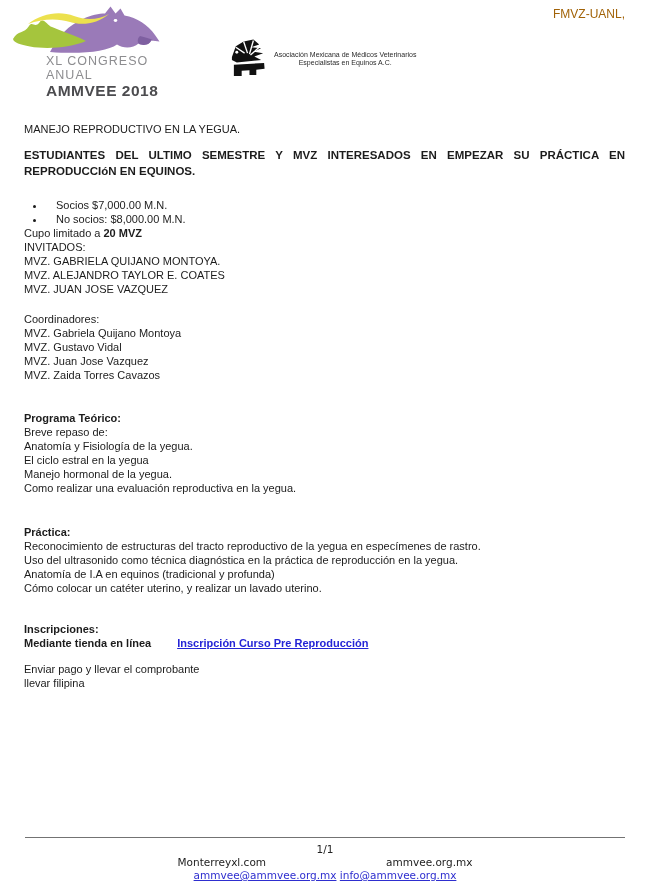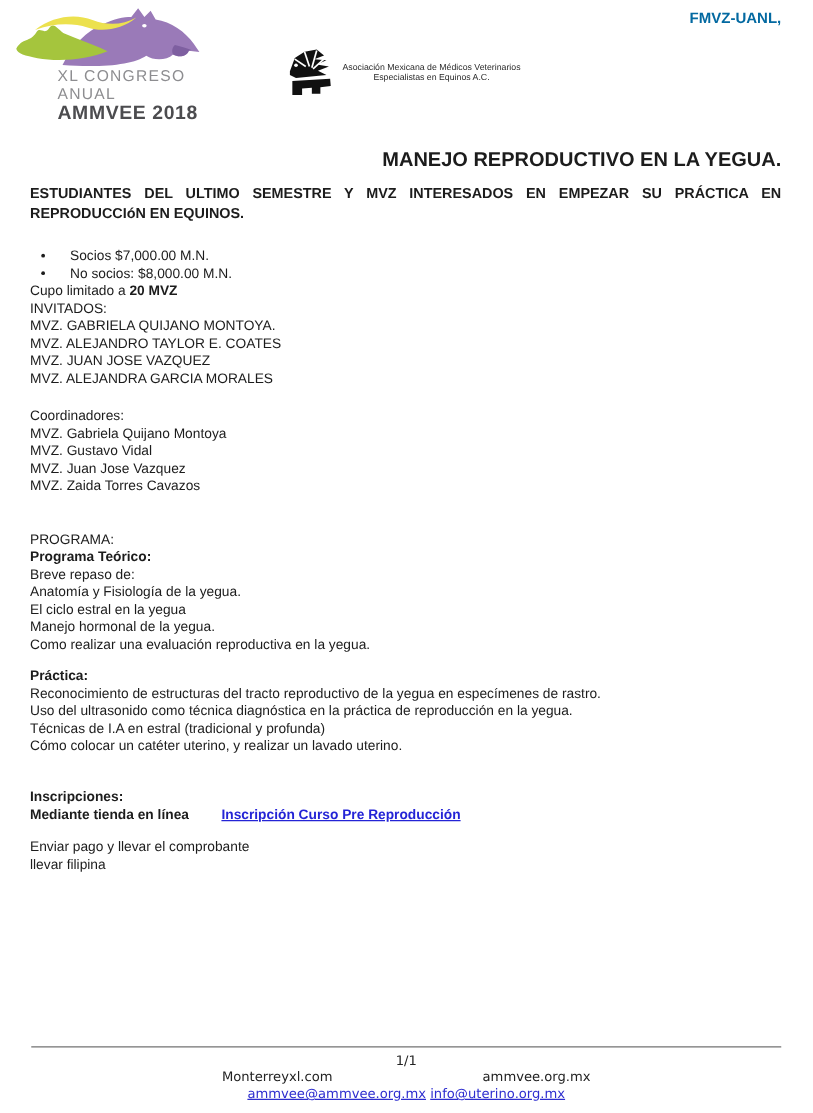--- a/index.html
+++ b/index.html
@@ -10,33 +10,33 @@
   .congress-logo{position:absolute;left:12px;top:6px;width:180px;}
   .congress-art{display:block;}
   .congress-text{margin-left:34px;margin-top:-2px;}
   .congress-line1{font-size:12.5px;letter-spacing:1px;color:#8d8d90;line-height:14px;}
   .congress-line2{font-size:15.5px;font-weight:bold;color:#4c4c4f;letter-spacing:.5px;line-height:17px;}
 
   .assoc-logo{position:absolute;left:229px;top:38px;display:flex;align-items:center;gap:6px;width:190px;}
   .assoc-text{font-size:7px;line-height:8.5px;color:#2a2a2a;text-align:center;}
 
   .header-right{position:absolute;right:25px;top:6px;text-align:right;
-                font-size:12px;font-weight:bold;line-height:16px;color:#0369a1;}
+                font-size:12px;font-weight:normal;line-height:16px;color:#a16207;}
 
   
   .content{position:absolute;left:24px;top:122px;width:601px;font-size:11px;line-height:14px;}
-  .doc-title{text-align:right;font-weight:bold;font-size:16px;line-height:14px;}
+  .doc-title{text-align:left;font-weight:normal;font-size:11px;line-height:14px;}
   .audience{margin-top:11px;font-weight:bold;font-size:11.5px;line-height:16px;text-align:justify;}
   ul.pricing{margin:19px 0 0 0;padding:0 0 0 22px;list-style:disc;}
   ul.pricing li{line-height:14px;padding-left:10px;}
   .capacity{line-height:14px;}
   .block{}
   .coordinadores{margin-top:16px;}
   .programa{margin-top:29px;}
-  .practica{margin-top:11px;}
+  .practica{margin-top:30px;}
   .inscripciones{margin-top:27px;}
   .payment{margin-top:12px;}
   .b{font-weight:bold;}
   .line{min-height:14px;}
   .doc-link{color:#2424d6;font-weight:bold;text-decoration:underline;margin-left:26px;cursor:pointer;}
 
   
   .footer{position:absolute;left:25px;right:25px;top:837px;border-top:1px solid #737373;
           font-family:"DejaVu Sans",sans-serif;font-size:10.5px;line-height:13px;color:#222;}
   .page-num{text-align:center;margin-top:5px;}
@@ -95,46 +95,44 @@
     <li class="line">Socios $7,000.00 M.N.</li>
     <li class="line">No socios: $8,000.00 M.N.</li>
   </ul>
   <div class="capacity"><span>Cupo limitado a </span><span class="b">20 MVZ</span></div>
 
   <div class="block">
     <div class="line">INVITADOS:</div>
     <div class="line">MVZ. GABRIELA QUIJANO MONTOYA.</div>
     <div class="line">MVZ. ALEJANDRO TAYLOR E. COATES</div>
     <div class="line">MVZ. JUAN JOSE VAZQUEZ</div>
-    <div class="line">MVZ. ALEJANDRA GARCIA MORALES</div>
   </div>
 
   <div class="coordinadores">
     <div class="line">Coordinadores:</div>
     <div class="line">MVZ. Gabriela Quijano Montoya</div>
     <div class="line">MVZ. Gustavo Vidal</div>
     <div class="line">MVZ. Juan Jose Vazquez</div>
     <div class="line">MVZ. Zaida Torres Cavazos</div>
   </div>
 
   <div class="programa">
-    <div class="line">PROGRAMA:</div>
     <div class="line b">Programa Teórico:</div>
     <div class="line">Breve repaso de:</div>
     <div class="line">Anatomía y Fisiología de la yegua.</div>
     <div class="line">El ciclo estral en la yegua</div>
     <div class="line">Manejo hormonal de la yegua.</div>
     <div class="line">Como realizar una evaluación reproductiva en la yegua.</div>
   </div>
 
   <div class="practica">
     <div class="line b">Práctica:</div>
     <div class="line">Reconocimiento de estructuras del tracto reproductivo de la yegua en especímenes de rastro.</div>
     <div class="line">Uso del ultrasonido como técnica diagnóstica en la práctica de reproducción en la yegua.</div>
-    <div class="line">Técnicas de I.A en estral (tradicional y profunda)</div>
+    <div class="line">Anatomía de I.A en equinos (tradicional y profunda)</div>
     <div class="line">Cómo colocar un catéter uterino, y realizar un lavado uterino.</div>
   </div>
 
   <div class="inscripciones">
     <div class="line b">Inscripciones:</div>
     <div class="line"><span class="b">Mediante tienda en línea</span><a class="doc-link">Inscripción Curso Pre Reproducción</a></div>
   </div>
 
   <div class="payment">
     <div class="line">Enviar pago y llevar el comprobante</div>
@@ -144,15 +142,15 @@
 </div>
 
 <div class="footer">
   <div class="page-num">1/1</div>
   <div class="sites">
     <span>Monterreyxl.com</span>
     <span>ammvee.org.mx</span>
   </div>
   <div class="emails">
     <a class="email-link">ammvee@ammvee.org.mx</a>
-    <a class="email-link">info@uterino.org.mx</a>
+    <a class="email-link">info@ammvee.org.mx</a>
   </div>
 </div>
 
 </body></html>

